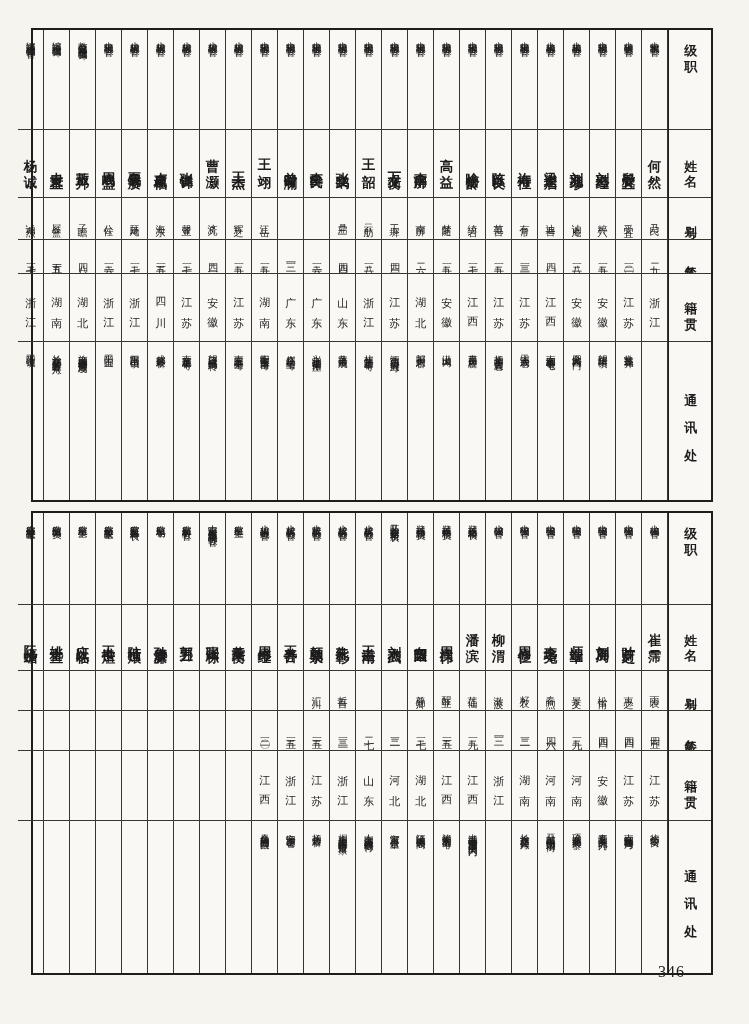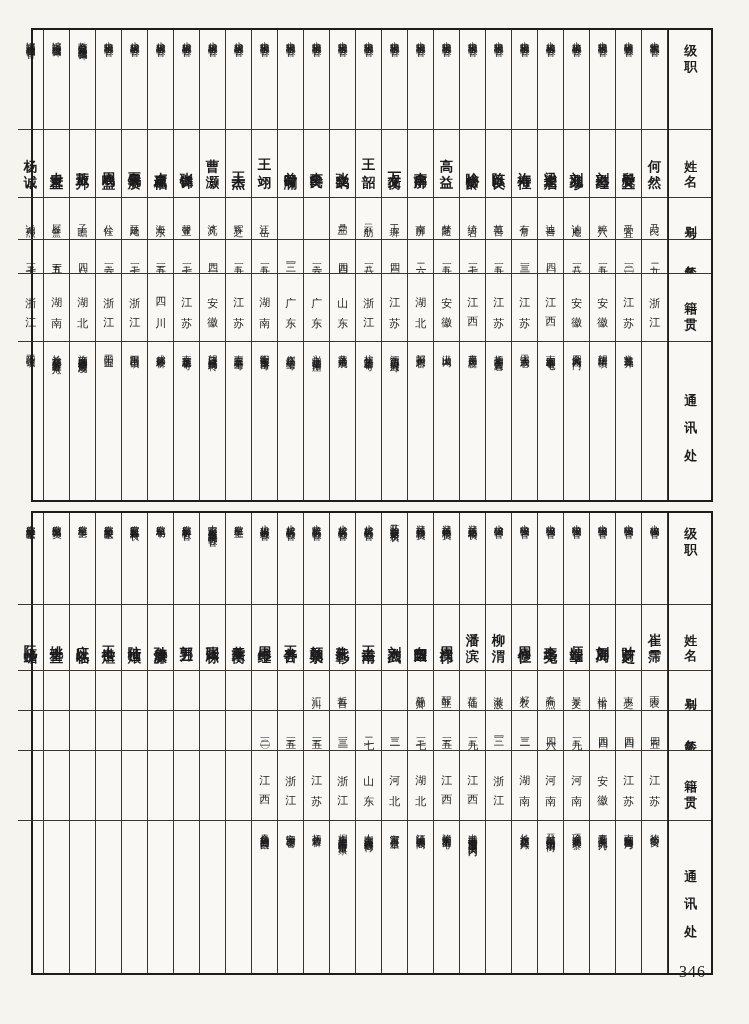--- a/index.html
+++ b/index.html
@@ -59,21 +59,21 @@
   .header-col .vtext{font-size:13px;font-weight:bold;}
   .header-col .r0 .vtext{letter-spacing:16px;font-size:13px;}
   .header-col .r1 .vtext{letter-spacing:14px;}
   .header-col .r2 .vtext{letter-spacing:3px;font-size:12px;}
   .header-col .r3 .vtext{letter-spacing:2px;font-size:12px;}
   .header-col .r4 .vtext{letter-spacing:16px;}
   .header-col .r5{align-items:center;}
   .header-col .r5 .vtext{letter-spacing:28px;}
   .name2 .vtext{letter-spacing:16px;}   
   .pagenum{
-    position:absolute;top:963px;left:679px;
+    position:absolute;top:963px;left:658px;
     font-size:16px;letter-spacing:1px;color:#20201d;
     font-family:"Liberation Serif", serif;
   }
 </style>
 </head>
 <body>
 
 <div class="page">
   <div class="rtable t0">
       <div class="col header-col">

